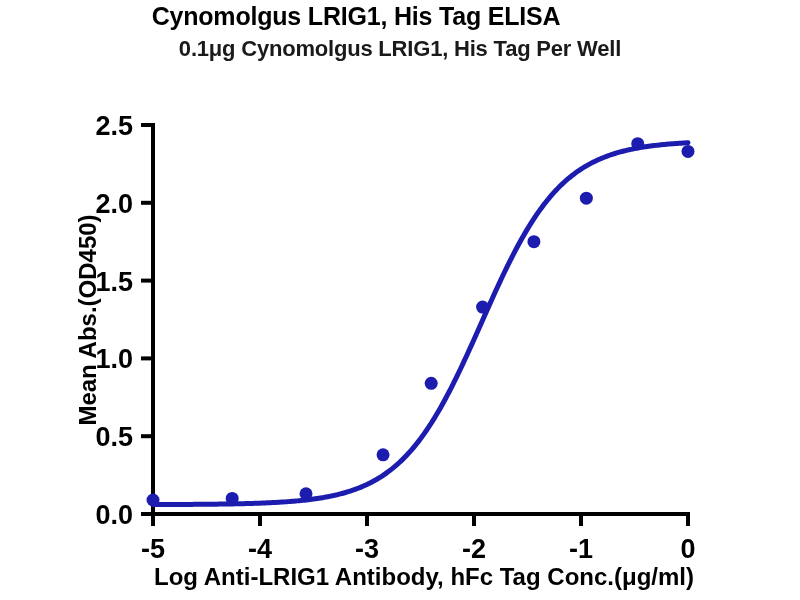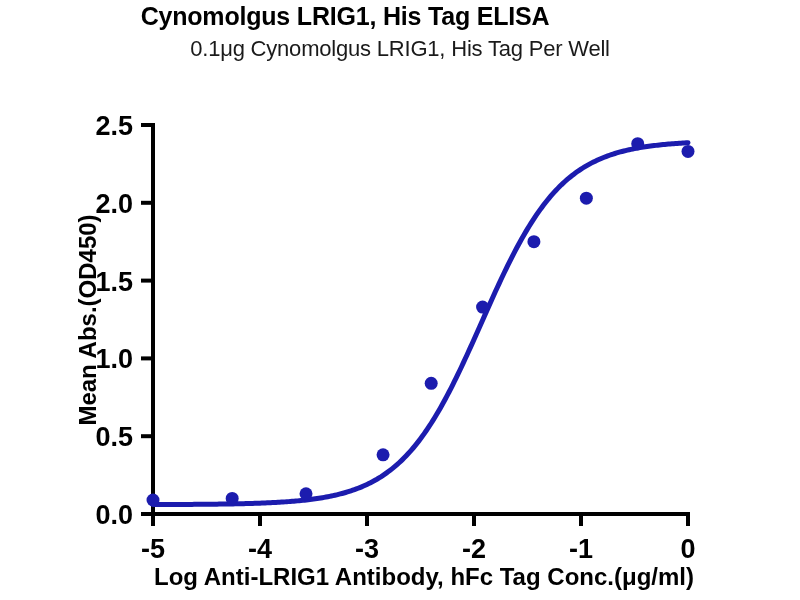--- a/index.html
+++ b/index.html
@@ -11,37 +11,37 @@
     position: relative;
     width: 800px;
     height: 600px;
     background: #ffffff;
     font-family: "Liberation Sans", sans-serif;
     overflow: hidden;
   }
   #title {
     position: absolute;
     top: 2px;
-    left: 5px;
+    left: 16px;
     width: 656px;
     text-align: center;
     font-size: 25px;
     font-weight: bold;
     color: #000000;
     letter-spacing: -0.2px;
     padding-left: 12px;
   }
   #subtitle {
     position: absolute;
     top: 36px;
     left: 0;
     width: 800px;
     text-align: center;
     font-size: 22px;
-    font-weight: normal;
+    font-weight: bold;
     color: #1a1a1a;
     letter-spacing: -0.2px;
   }
   #plot-svg {
     position: absolute;
     top: 0;
     left: 0;
   }
   .tick-label {
     font-family: "Liberation Sans", sans-serif;

